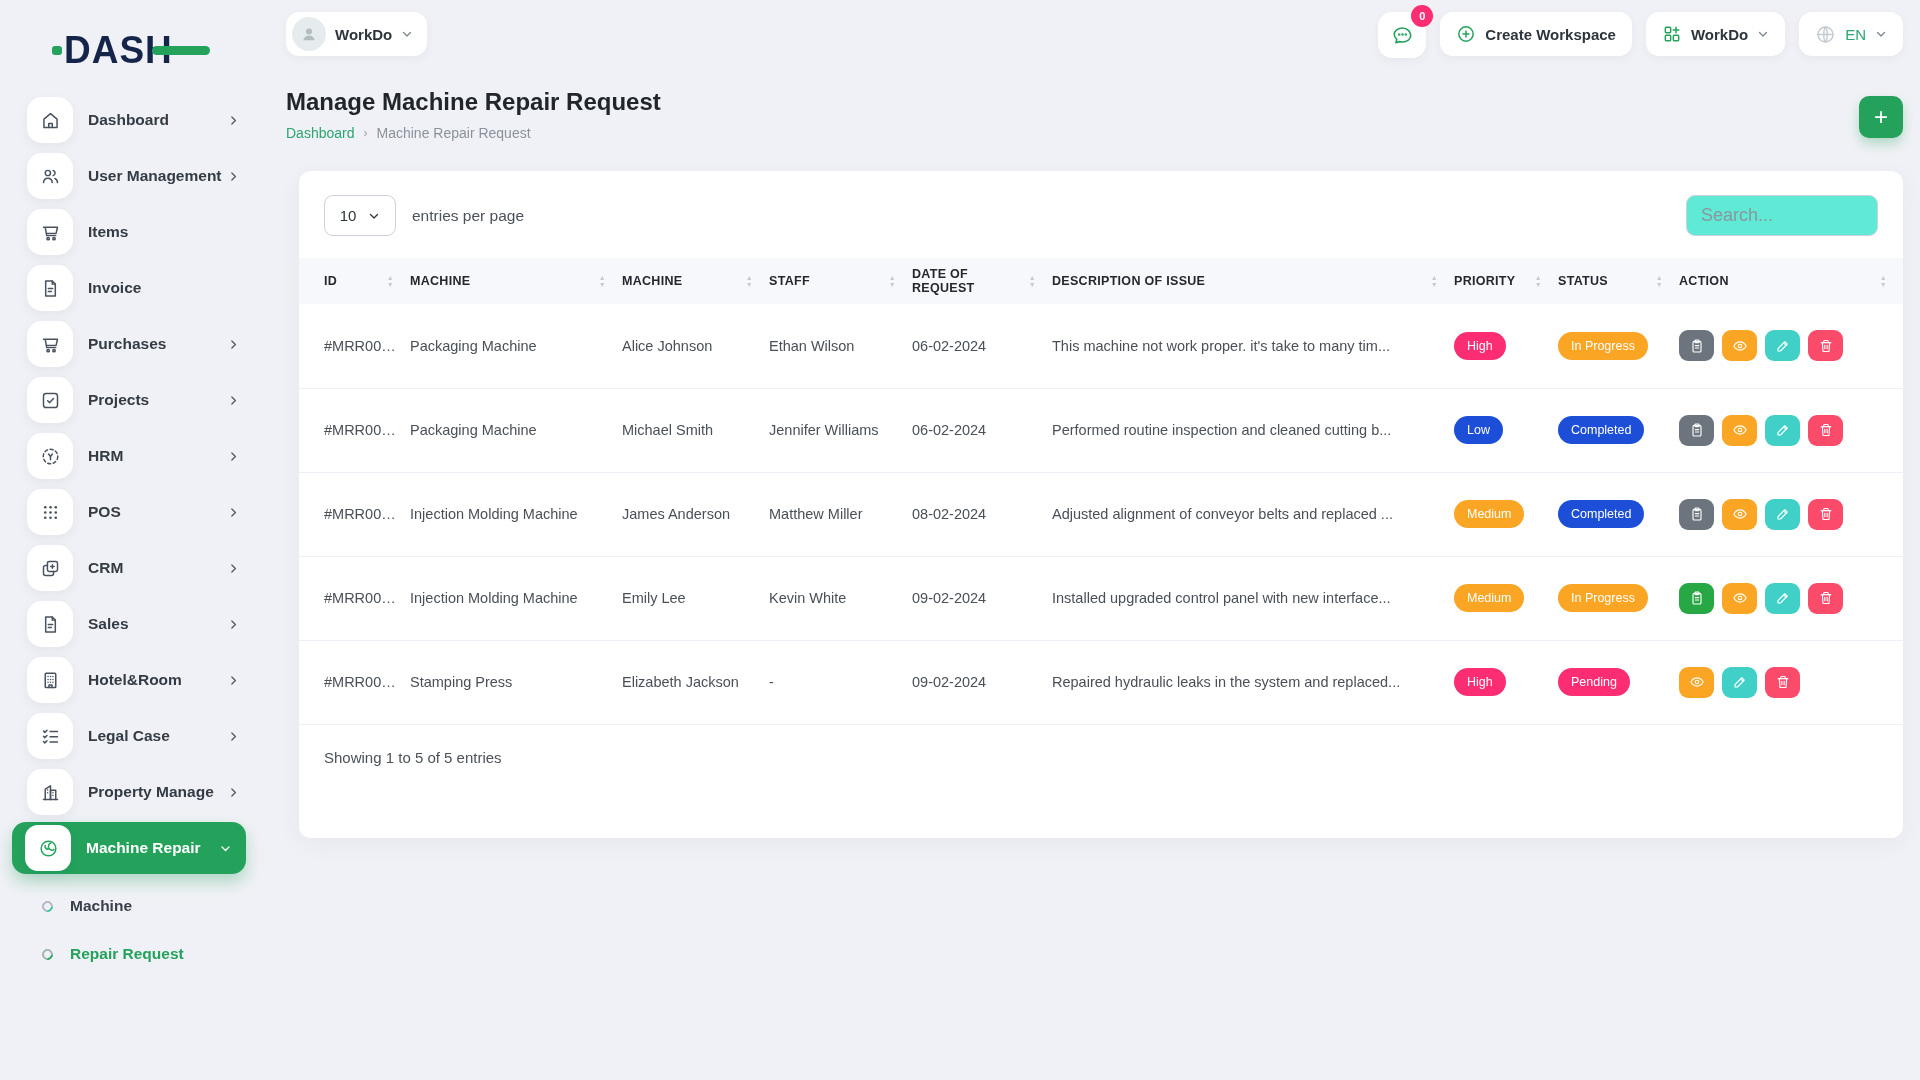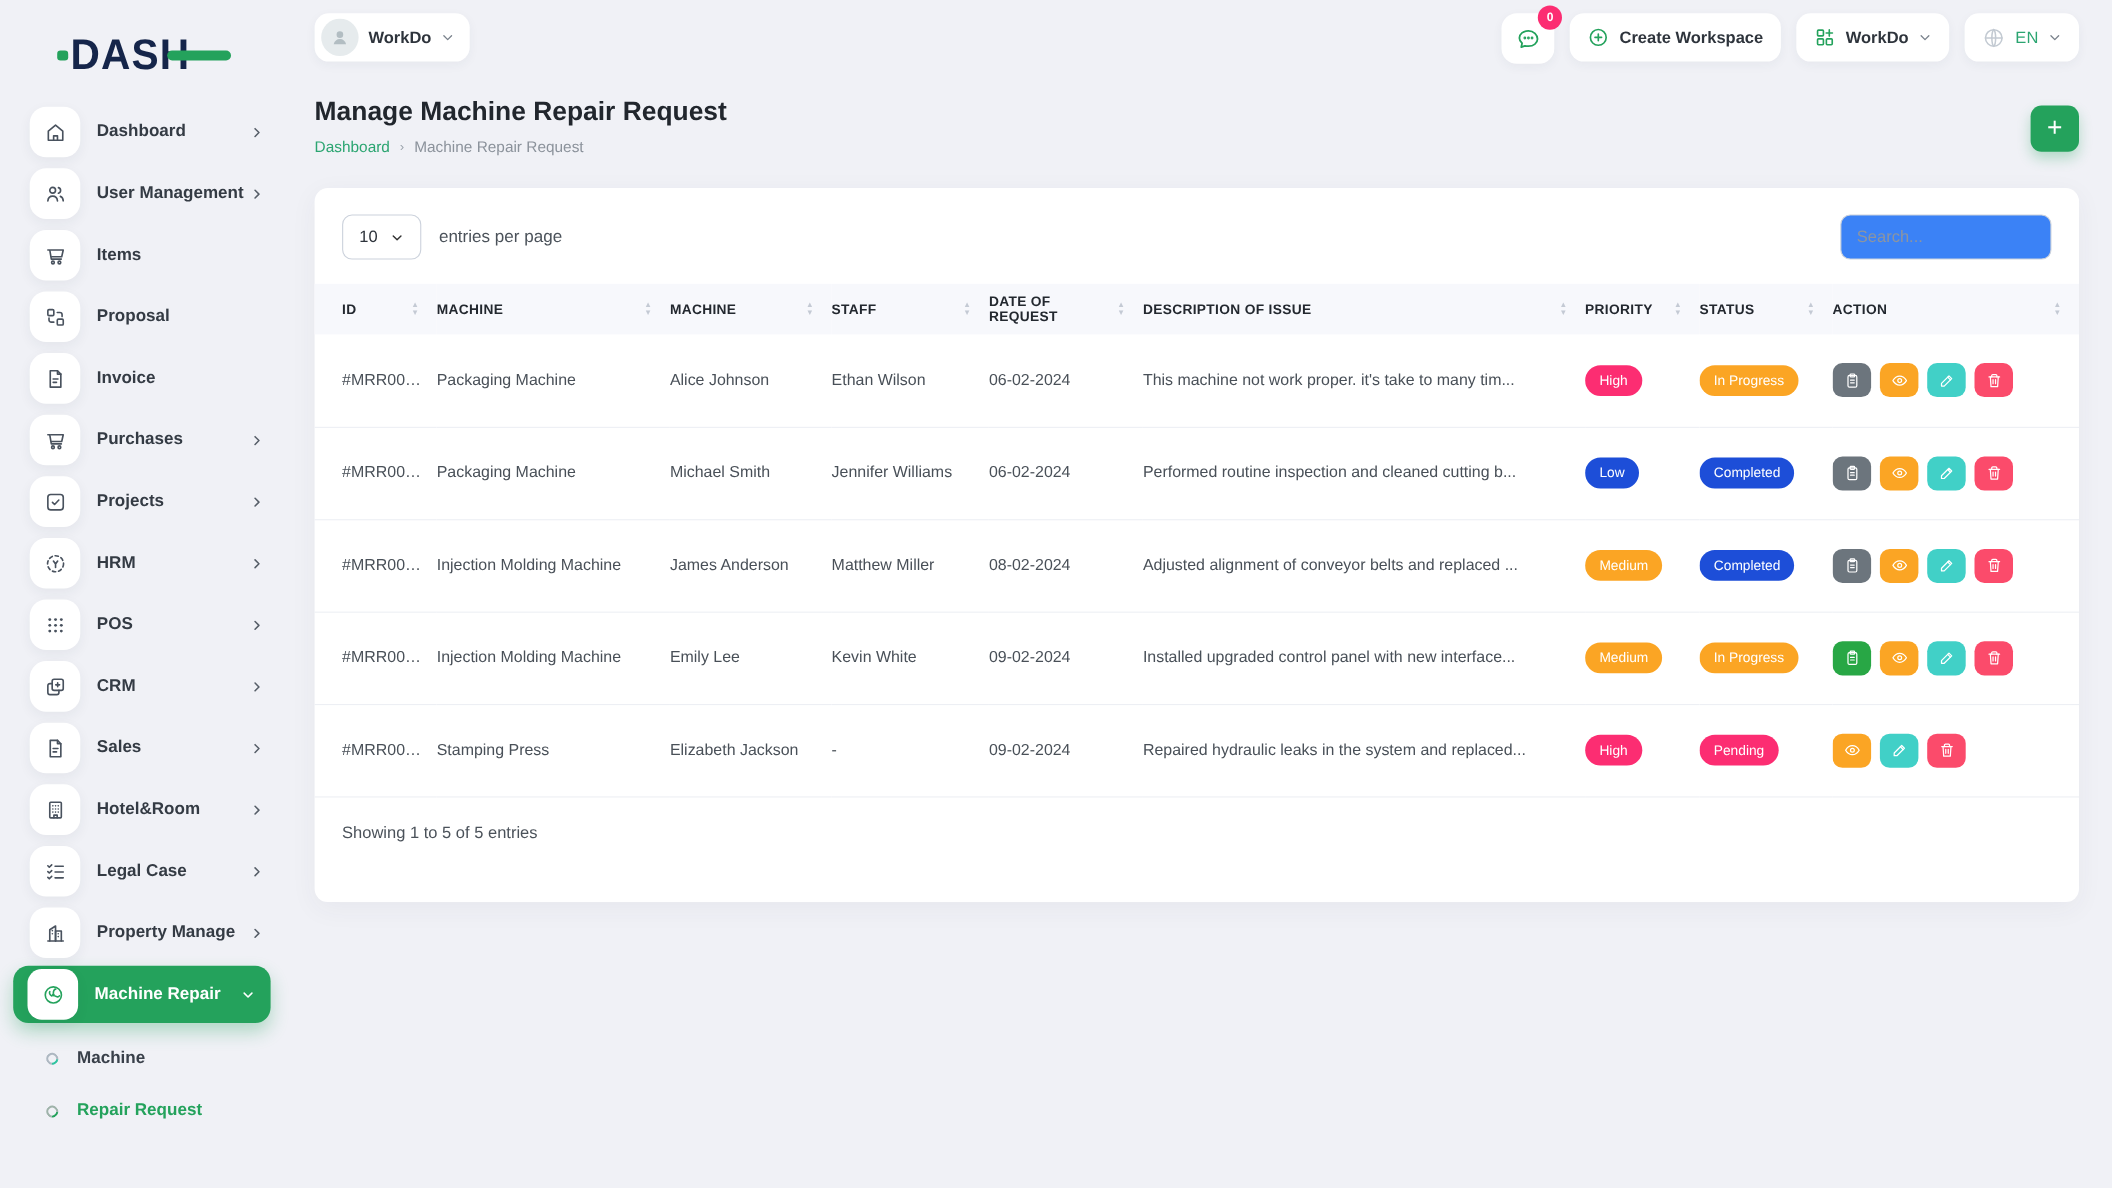--- a/index.html
+++ b/index.html
@@ -62,29 +62,29 @@
 
   .page-head{display:flex;margin:30px 30px 0 28px;align-items:flex-start;}
   h1.title{font-size:24px;font-weight:700;color:#21262d;}
   .breadcrumb{margin-top:9px;font-size:14px;display:flex;align-items:center;gap:9px;}
   .bc-link{color:var(--link-green);cursor:pointer;}
   .bc-sep{color:#9aa2ab;font-size:12px;}
   .bc-cur{color:#8b929b;}
   .add-btn{margin-left:auto;margin-top:8px;width:44px;height:42px;border:none;border-radius:10px;background:var(--green);
            color:#fff;font-size:24px;font-weight:500;cursor:pointer;box-shadow:0 6px 12px rgba(36,162,92,.3);line-height:1;}
 
-  .card{background:#fff;border-radius:12px;margin:30px 30px 0 28px;box-shadow:0 6px 24px rgba(50,60,80,.05);
-        padding-bottom:54px;}
+  .card{background:#fff;border-radius:12px;margin:30px 30px 0 41px;box-shadow:0 6px 24px rgba(50,60,80,.05);
+        padding-bottom:72px;}
   .controls{display:flex;align-items:center;padding:24px 25px 22px 25px;}
   .select{width:72px;height:41px;border:1px solid #ccd2dc;border-radius:9px;display:flex;align-items:center;
           justify-content:center;gap:12px;font-size:15px;color:#2e343c;cursor:pointer;}
   .select svg{width:12px;height:12px;color:#333;}
   .entries-label{margin-left:16px;font-size:15.5px;color:#4b525a;}
   .search{margin-left:auto;width:192px;height:41px;border:1px solid #ccd2dc;border-radius:9px;padding:0 14px;
-          font-size:15px;color:#2e343c;outline:none;background:#3b82f6;}
+          font-size:18px;color:#2e343c;outline:none;background:#5eead4;}
   .search::placeholder{color:#8d95a0;}
 
   table{width:100%;border-collapse:collapse;table-layout:fixed;}
   thead tr{background:#f7f8fc;height:46px;}
   th{text-align:left;font-size:12.5px;font-weight:700;color:#23282f;letter-spacing:.3px;}
   .thw{display:flex;align-items:center;padding-right:16px;}
   th:first-child .thw{padding-left:25px;}
   .sorts{margin-left:auto;display:flex;flex-direction:column;color:#c4cad4;font-size:7px;line-height:6px;gap:1px;}
   tbody tr{height:84px;border-top:1px solid var(--line);}
   tbody tr:first-child{border-top:none;}
@@ -154,31 +154,20 @@
               <path d="M7 6h13l-1.6 7H8"></path>
               <circle cx="9.3" cy="19" r="1.4"></circle>
               <circle cx="16" cy="19" r="1.4"></circle>
             </svg>
           </span>
           <span class="s-label">Items</span>
         </div>
         <div class="s-item">
           <span class="s-icon">
             <svg viewBox="0 0 24 24" fill="none" stroke="currentColor" stroke-width="1.7" stroke-linecap="round" stroke-linejoin="round">
-              <rect x="4" y="4" width="6.2" height="6.2" rx="1.2"></rect>
-              <rect x="13.8" y="13.8" width="6.2" height="6.2" rx="1.2"></rect>
-              <path d="M13.8 7h2.7a2.3 2.3 0 0 1 2.3 2.3v1.9"></path>
-              <path d="M10.2 17H7.5a2.3 2.3 0 0 1-2.3-2.3v-1.9"></path>
-            </svg>
-          </span>
-          <span class="s-label">Proposal</span>
-        </div>
-        <div class="s-item">
-          <span class="s-icon">
-            <svg viewBox="0 0 24 24" fill="none" stroke="currentColor" stroke-width="1.7" stroke-linecap="round" stroke-linejoin="round">
               <path d="M6.5 3.5h7.5l3.5 3.5v13.5H6.5z"></path>
               <path d="M14 3.5V7h3.5"></path>
               <path d="M9.5 12h5M9.5 15.5h3.5"></path>
             </svg>
           </span>
           <span class="s-label">Invoice</span>
         </div>
         <div class="s-item">
           <span class="s-icon">
             <svg viewBox="0 0 24 24" fill="none" stroke="currentColor" stroke-width="1.7" stroke-linecap="round" stroke-linejoin="round">

